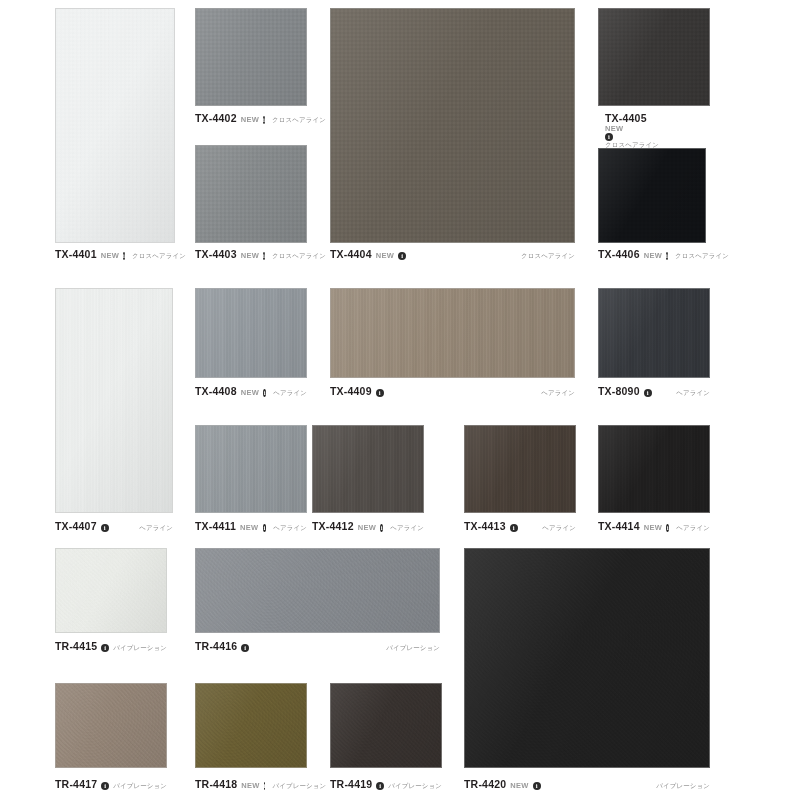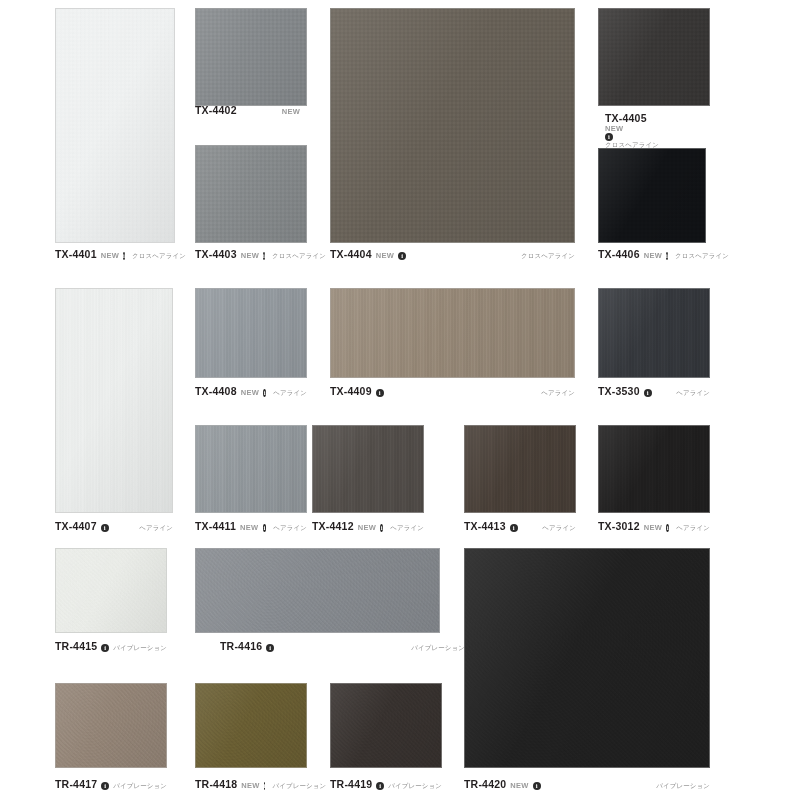--- a/index.html
+++ b/index.html
@@ -94,21 +94,21 @@
         <span class="new">NEW</span>
         <span class="infoicon">i</span>
         <span class="finish">クロスヘアライン</span>
       </div>
     </div>
     <div class="cell" style="left: 195px; top: 8px; width: 112px; height: 120px;">
       <div class="swatch" style="height: 98px; background-color: rgb(138, 142, 145);">
         <div class="tex" style="background-image: repeating-linear-gradient(90deg, rgba(111, 116, 119, 0) 0px, rgba(111, 116, 119, 0.15) 1px, rgba(111, 116, 119, 0) 2px, rgba(111, 116, 119, 0) 4px), repeating-linear-gradient(0deg, rgba(111, 116, 119, 0) 0px, rgba(111, 116, 119, 0.133) 1px, rgba(111, 116, 119, 0) 2px, rgba(111, 116, 119, 0) 4px), repeating-linear-gradient(90deg, rgba(255, 255, 255, 0.1) 0px, rgba(255, 255, 255, 0) 3px, rgba(255, 255, 255, 0.08) 7px);"></div>
         <div class="shade" style="background: linear-gradient(120deg, rgba(255, 255, 255, 0.1), rgba(255, 255, 255, 0) 45%, rgba(0, 0, 0, 0.07));"></div>
       </div>
-      <div class="caption" style="top: 96px; gap: 41px;">
+      <div class="caption" style="top: 104px;">
         <span class="code">TX-4402</span>
         <span class="new">NEW</span>
         <span class="infoicon">i</span>
         <span class="finish">クロスヘアライン</span>
       </div>
     </div>
     <div class="cell" style="left: 195px; top: 145px; width: 112px; height: 119px;">
       <div class="swatch" style="height: 98px; background-color: rgb(138, 142, 144);">
         <div class="tex" style="background-image: repeating-linear-gradient(90deg, rgba(112, 117, 122, 0) 0px, rgba(112, 117, 122, 0.15) 1px, rgba(112, 117, 122, 0) 2px, rgba(112, 117, 122, 0) 4px), repeating-linear-gradient(0deg, rgba(112, 117, 122, 0) 0px, rgba(112, 117, 122, 0.133) 1px, rgba(112, 117, 122, 0) 2px, rgba(112, 117, 122, 0) 4px), repeating-linear-gradient(90deg, rgba(255, 255, 255, 0.1) 0px, rgba(255, 255, 255, 0) 3px, rgba(255, 255, 255, 0.08) 7px);"></div>
         <div class="shade" style="background: linear-gradient(120deg, rgba(255, 255, 255, 0.1), rgba(255, 255, 255, 0) 45%, rgba(0, 0, 0, 0.07));"></div>
@@ -192,21 +192,21 @@
         <span class="spacer"></span>
         <span class="finish far">ヘアライン</span>
       </div>
     </div>
     <div class="cell" style="left: 598px; top: 288px; width: 112px; height: 113px;">
       <div class="swatch" style="height: 90px; background-color: rgb(58, 61, 66);">
         <div class="tex" style="background-image: repeating-linear-gradient(90deg, rgba(36, 39, 43, 0) 0px, rgba(36, 39, 43, 0.2) 1px, rgba(36, 39, 43, 0) 2px, rgba(36, 39, 43, 0) 3px), repeating-linear-gradient(90deg, rgba(255, 255, 255, 0.14) 0px, rgba(255, 255, 255, 0) 2px, rgba(255, 255, 255, 0.1) 5px, rgba(255, 255, 255, 0) 9px), repeating-linear-gradient(90deg, rgba(36, 39, 43, 0) 0px, rgba(36, 39, 43, 0.1) 6px, rgba(36, 39, 43, 0) 13px);"></div>
         <div class="shade" style="background: linear-gradient(120deg, rgba(255, 255, 255, 0.1), rgba(255, 255, 255, 0) 45%, rgba(0, 0, 0, 0.07));"></div>
       </div>
       <div class="caption" style="top: 97px;">
-        <span class="code">TX-3530</span>
+        <span class="code">TX-8090</span>
         <span class="infoicon">i</span>
         <span class="spacer"></span>
         <span class="finish far">ヘアライン</span>
       </div>
     </div>
     <div class="cell" style="left: 195px; top: 425px; width: 112px; height: 111px; padding-left: 36px;">
       <div class="swatch" style="height: 88px; background-color: rgb(154, 160, 164);">
         <div class="tex" style="background-image: repeating-linear-gradient(90deg, rgba(123, 129, 134, 0) 0px, rgba(123, 129, 134, 0.2) 1px, rgba(123, 129, 134, 0) 2px, rgba(123, 129, 134, 0) 3px), repeating-linear-gradient(90deg, rgba(255, 255, 255, 0.14) 0px, rgba(255, 255, 255, 0) 2px, rgba(255, 255, 255, 0.1) 5px, rgba(255, 255, 255, 0) 9px), repeating-linear-gradient(90deg, rgba(123, 129, 134, 0) 0px, rgba(123, 129, 134, 0.1) 6px, rgba(123, 129, 134, 0) 13px);"></div>
         <div class="shade" style="background: linear-gradient(120deg, rgba(255, 255, 255, 0.1), rgba(255, 255, 255, 0) 45%, rgba(0, 0, 0, 0.07));"></div>
       </div>
@@ -240,21 +240,21 @@
         <span class="spacer"></span>
         <span class="finish far">ヘアライン</span>
       </div>
     </div>
     <div class="cell" style="left: 598px; top: 425px; width: 112px; height: 111px;">
       <div class="swatch" style="height: 88px; background-color: rgb(35, 34, 34);">
         <div class="tex" style="background-image: repeating-linear-gradient(90deg, rgba(18, 17, 17, 0) 0px, rgba(18, 17, 17, 0.2) 1px, rgba(18, 17, 17, 0) 2px, rgba(18, 17, 17, 0) 3px), repeating-linear-gradient(90deg, rgba(255, 255, 255, 0.14) 0px, rgba(255, 255, 255, 0) 2px, rgba(255, 255, 255, 0.1) 5px, rgba(255, 255, 255, 0) 9px), repeating-linear-gradient(90deg, rgba(18, 17, 17, 0) 0px, rgba(18, 17, 17, 0.1) 6px, rgba(18, 17, 17, 0) 13px);"></div>
         <div class="shade" style="background: linear-gradient(120deg, rgba(255, 255, 255, 0.1), rgba(255, 255, 255, 0) 45%, rgba(0, 0, 0, 0.07));"></div>
       </div>
       <div class="caption" style="top: 95px;">
-        <span class="code">TX-3012</span>
+        <span class="code">TX-4414</span>
         <span class="new">NEW</span>
         <span class="infoicon">i</span>
         <span class="finish">ヘアライン</span>
       </div>
     </div>
     <div class="cell" style="left: 55px; top: 548px; width: 112px; height: 108px;">
       <div class="swatch" style="height: 85px; background-color: rgb(236, 238, 234);">
         <div class="tex" style="background-image: repeating-linear-gradient(45deg, rgba(223, 225, 221, 0) 0px, rgba(223, 225, 221, 0.12) 1px, rgba(223, 225, 221, 0) 3px), repeating-linear-gradient(-45deg, rgba(255, 255, 255, 0.12) 0px, rgba(255, 255, 255, 0) 2px, rgba(255, 255, 255, 0.09) 4px), repeating-radial-gradient(circle at 30% 40%, rgba(223, 225, 221, 0.08) 0px, rgba(223, 225, 221, 0) 3px);"></div>
         <div class="shade" style="background: linear-gradient(120deg, rgba(255, 255, 255, 0.1), rgba(255, 255, 255, 0) 45%, rgba(0, 0, 0, 0.07));"></div>
       </div>
@@ -263,21 +263,21 @@
         <span class="infoicon">i</span>
         <span class="spacer"></span>
         <span class="finish far">バイブレーション</span>
       </div>
     </div>
     <div class="cell" style="left: 195px; top: 548px; width: 245px; height: 108px;">
       <div class="swatch" style="height: 85px; background-color: rgb(140, 144, 149);">
         <div class="tex" style="background-image: repeating-linear-gradient(45deg, rgba(115, 119, 124, 0) 0px, rgba(115, 119, 124, 0.12) 1px, rgba(115, 119, 124, 0) 3px), repeating-linear-gradient(-45deg, rgba(255, 255, 255, 0.12) 0px, rgba(255, 255, 255, 0) 2px, rgba(255, 255, 255, 0.09) 4px), repeating-radial-gradient(circle at 30% 40%, rgba(115, 119, 124, 0.08) 0px, rgba(115, 119, 124, 0) 3px);"></div>
         <div class="shade" style="background: linear-gradient(120deg, rgba(255, 255, 255, 0.1), rgba(255, 255, 255, 0) 45%, rgba(0, 0, 0, 0.07));"></div>
       </div>
-      <div class="caption" style="top: 92px; margin-left: 25px;">
+      <div class="caption" style="top: 92px;">
         <span class="code">TR-4416</span>
         <span class="infoicon">i</span>
         <span class="spacer"></span>
         <span class="finish far">バイブレーション</span>
       </div>
     </div>
     <div class="cell" style="left: 55px; top: 683px; width: 112px; height: 111px;">
       <div class="swatch" style="height: 85px; background-color: rgb(153, 138, 124);">
         <div class="tex" style="background-image: repeating-linear-gradient(45deg, rgba(124, 111, 99, 0) 0px, rgba(124, 111, 99, 0.12) 1px, rgba(124, 111, 99, 0) 3px), repeating-linear-gradient(-45deg, rgba(255, 255, 255, 0.12) 0px, rgba(255, 255, 255, 0) 2px, rgba(255, 255, 255, 0.09) 4px), repeating-radial-gradient(circle at 30% 40%, rgba(124, 111, 99, 0.08) 0px, rgba(124, 111, 99, 0) 3px);"></div>
         <div class="shade" style="background: linear-gradient(120deg, rgba(255, 255, 255, 0.1), rgba(255, 255, 255, 0) 45%, rgba(0, 0, 0, 0.07));"></div>

